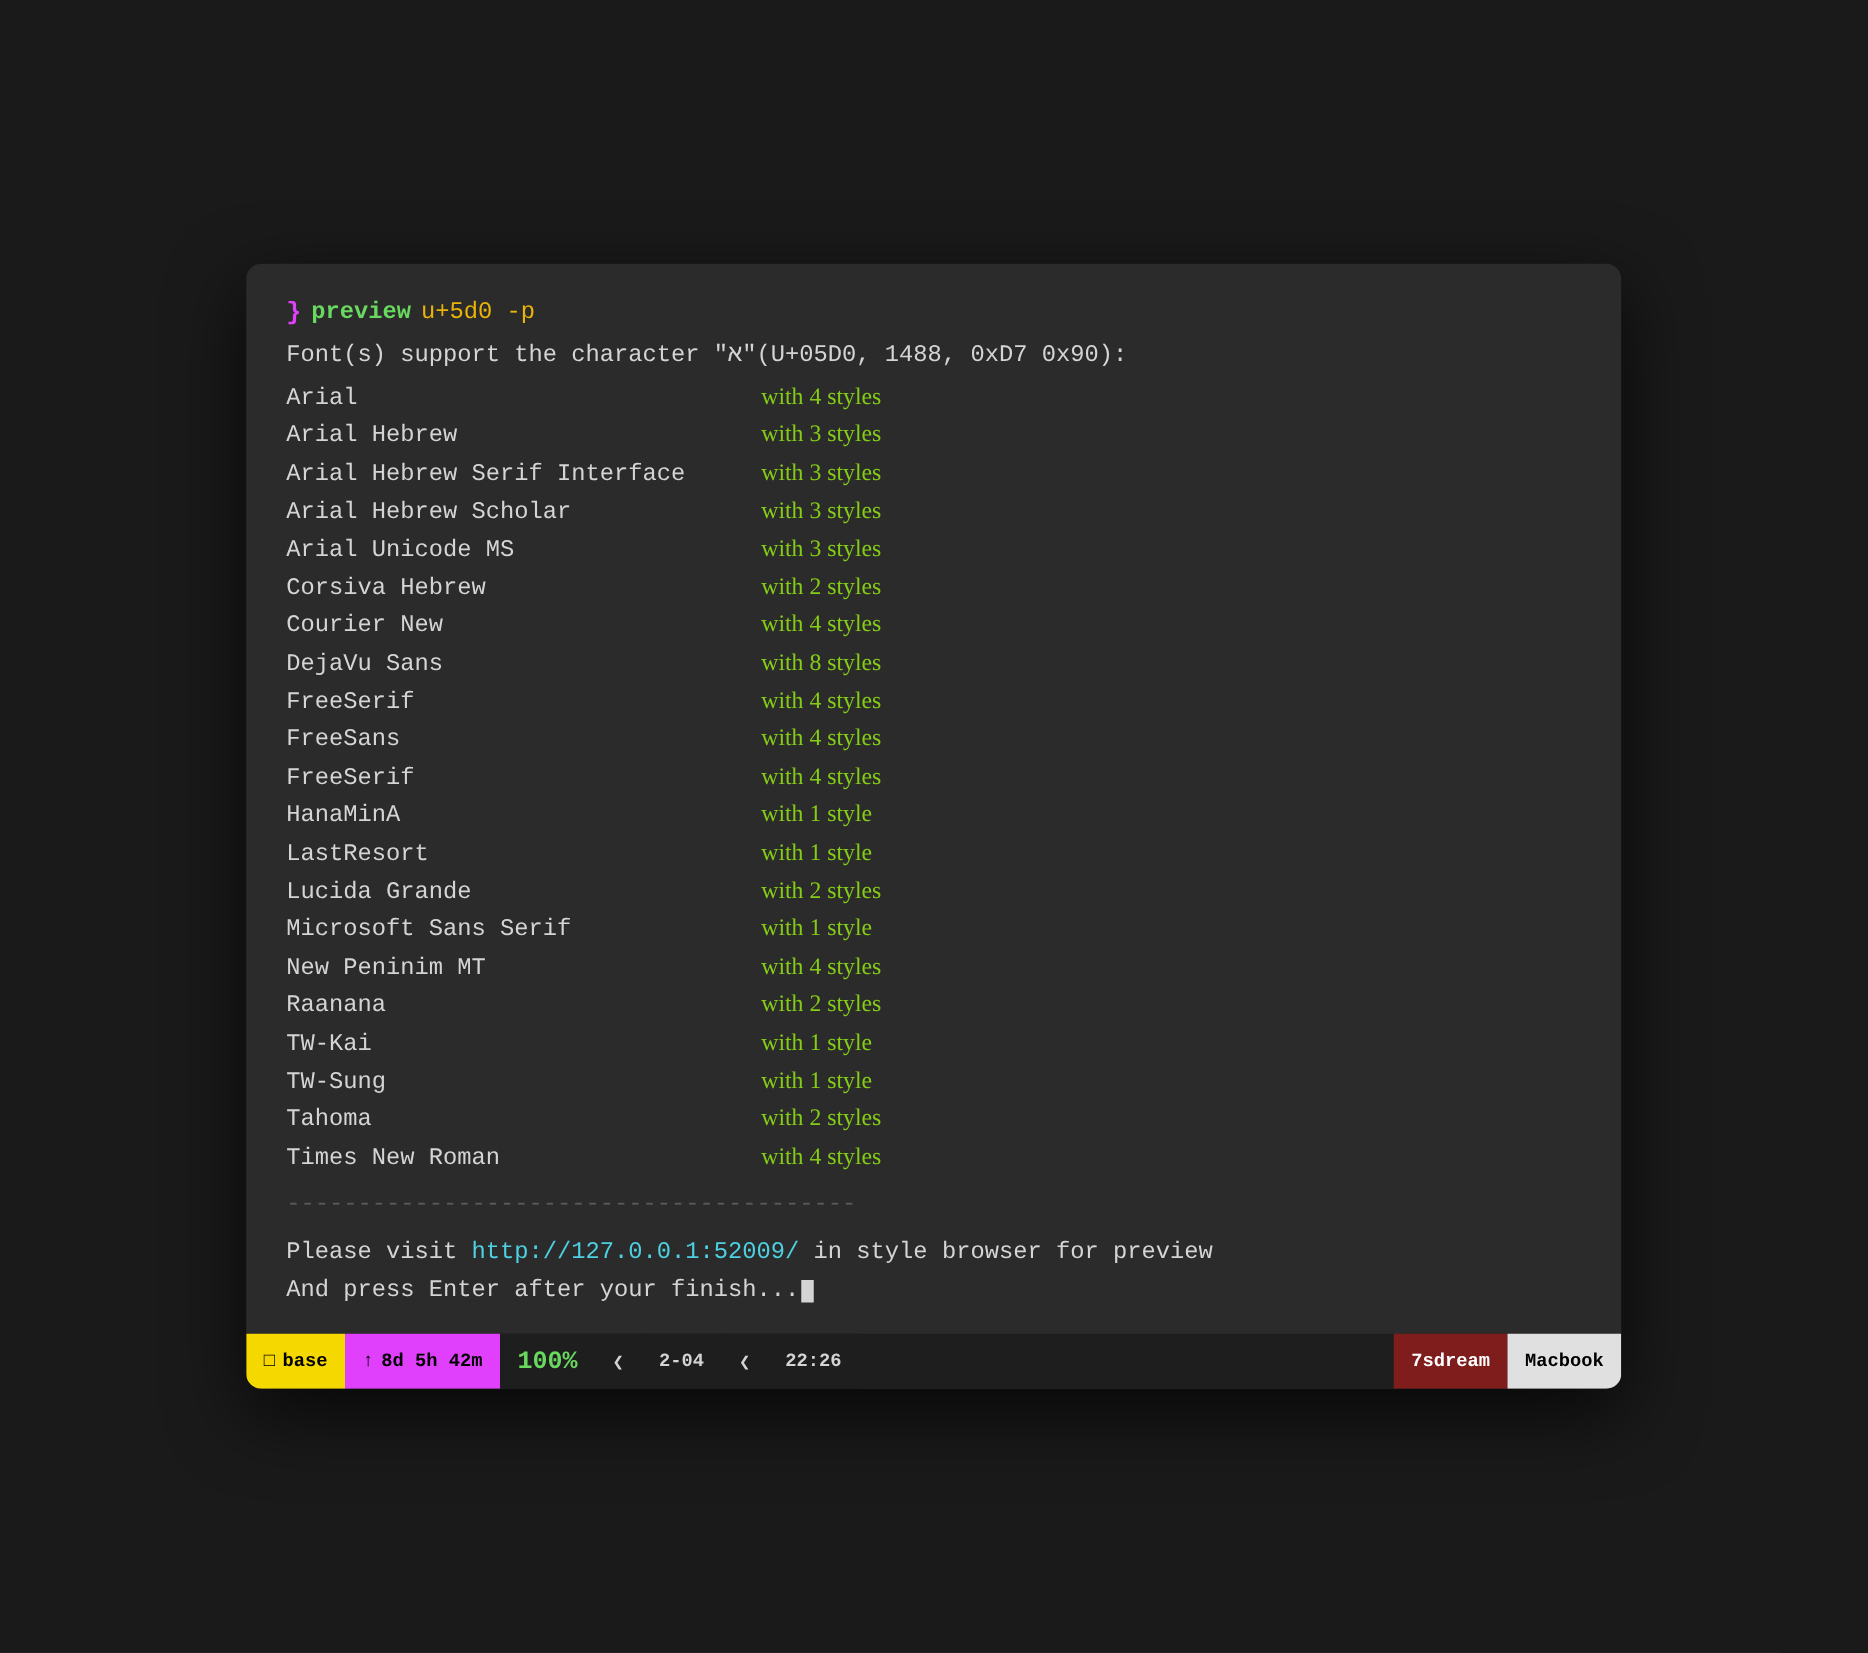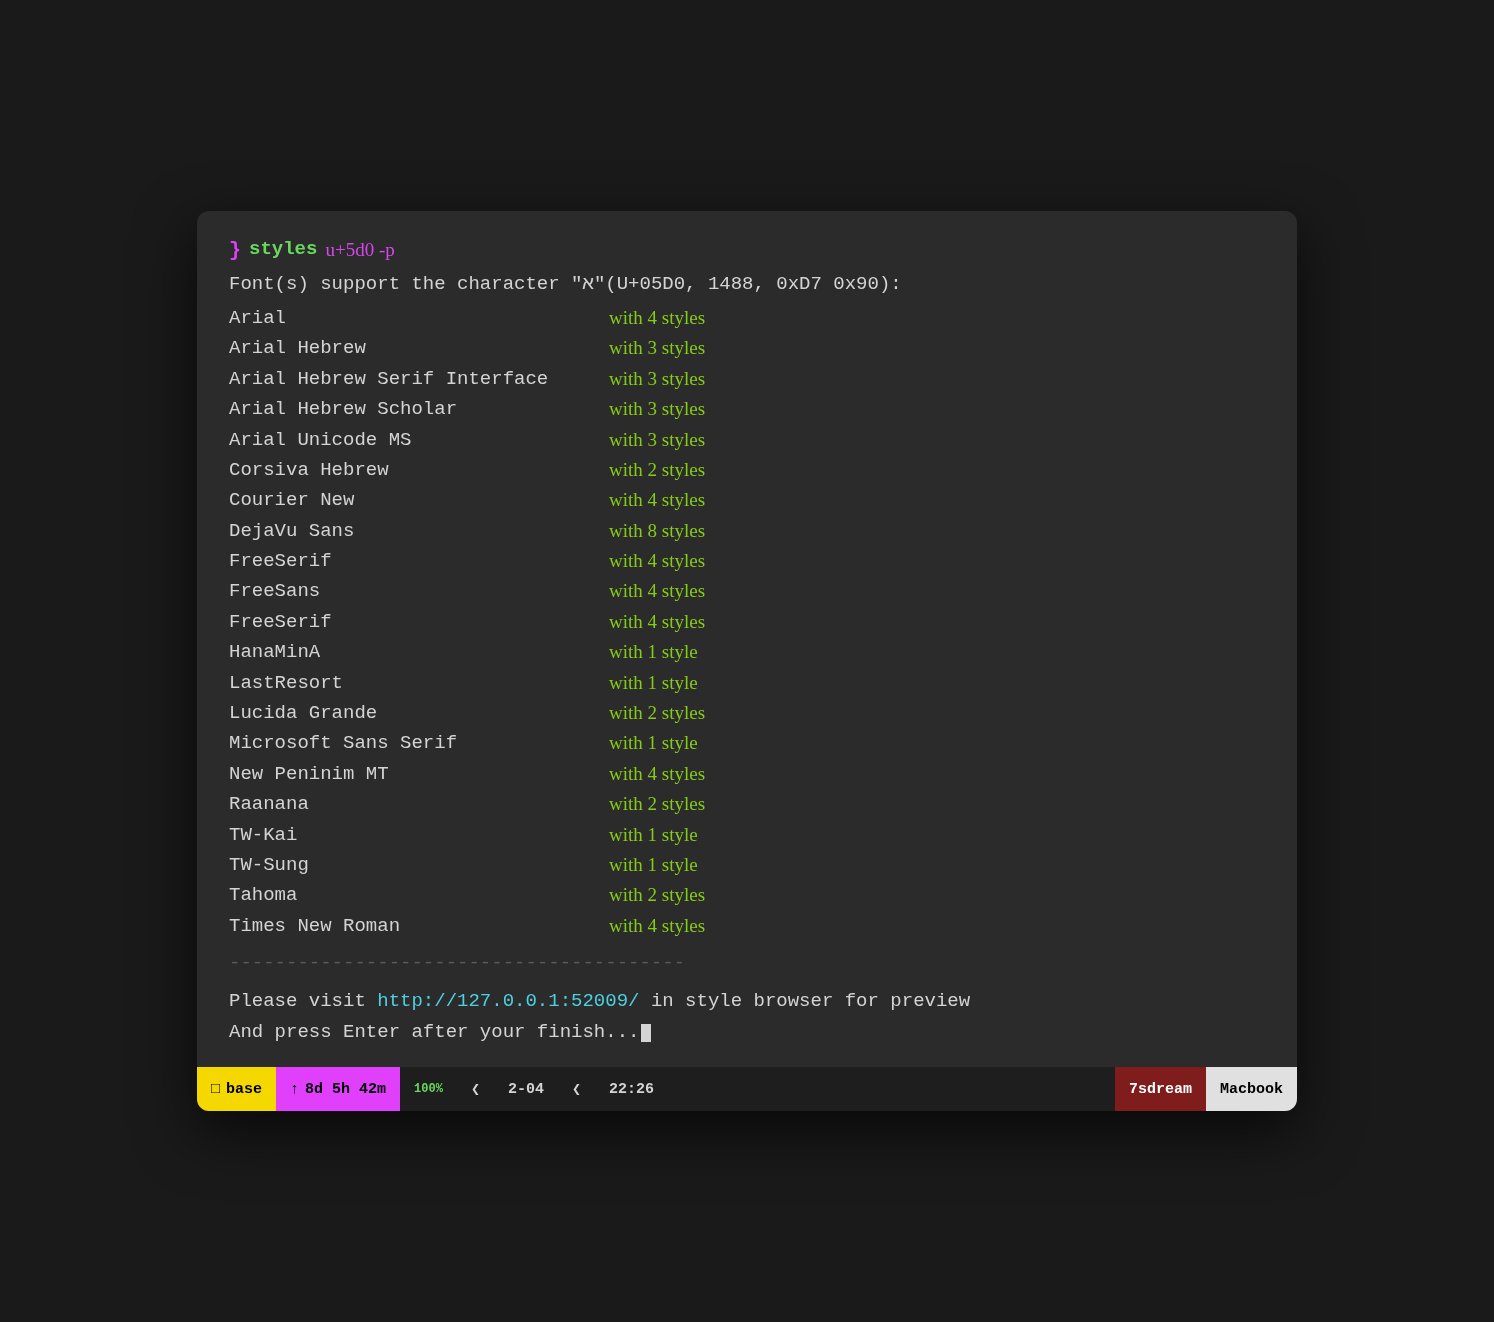--- a/index.html
+++ b/index.html
@@ -44,22 +44,21 @@
       font-weight: bold;
       font-size: 20px;
     }
 
     .cmd-name {
       color: #69d85f;
       font-weight: bold;
     }
 
     .cmd-args {
-      color: #d946ef;
-      font-family: Liberation Serif, serif;
+      color: #eab308;
     }
 
     .timestamp {
       color: #5a5a5a;
       text-align: center;
       font-size: 17px;
       margin-bottom: 6px;
     }
 
     .info-line {
@@ -142,21 +141,21 @@
     }
 
     .seg-uptime {
       background: #e040fb;
       color: #000;
     }
 
     .seg-percent {
       background: #1e1e1e;
       color: #69d85f;
-      font-size: 12px;
+      font-size: 20px;
     }
 
     .seg-pane {
       background: #1e1e1e;
       color: #d4d4d4;
     }
 
     .seg-time {
       background: #1e1e1e;
       color: #d4d4d4;
@@ -177,21 +176,21 @@
     }
   </style>
 </head>
 <body>
 
 <div class="terminal-window">
   <div class="terminal-body">
 
     <div class="prompt-line">
       <span class="prompt-arrow">}</span>
-      <span class="cmd-name">styles</span>
+      <span class="cmd-name">preview</span>
       <span class="cmd-args">u+5d0 -p</span>
     </div>
 
 
     <div class="info-line">
       <span>Font(s) support the character "א"(U+05D0, 1488, 0xD7 0x90):</span>
     </div>
 
     <div class="font-list" id="font-list">
     <div class="font-row">

